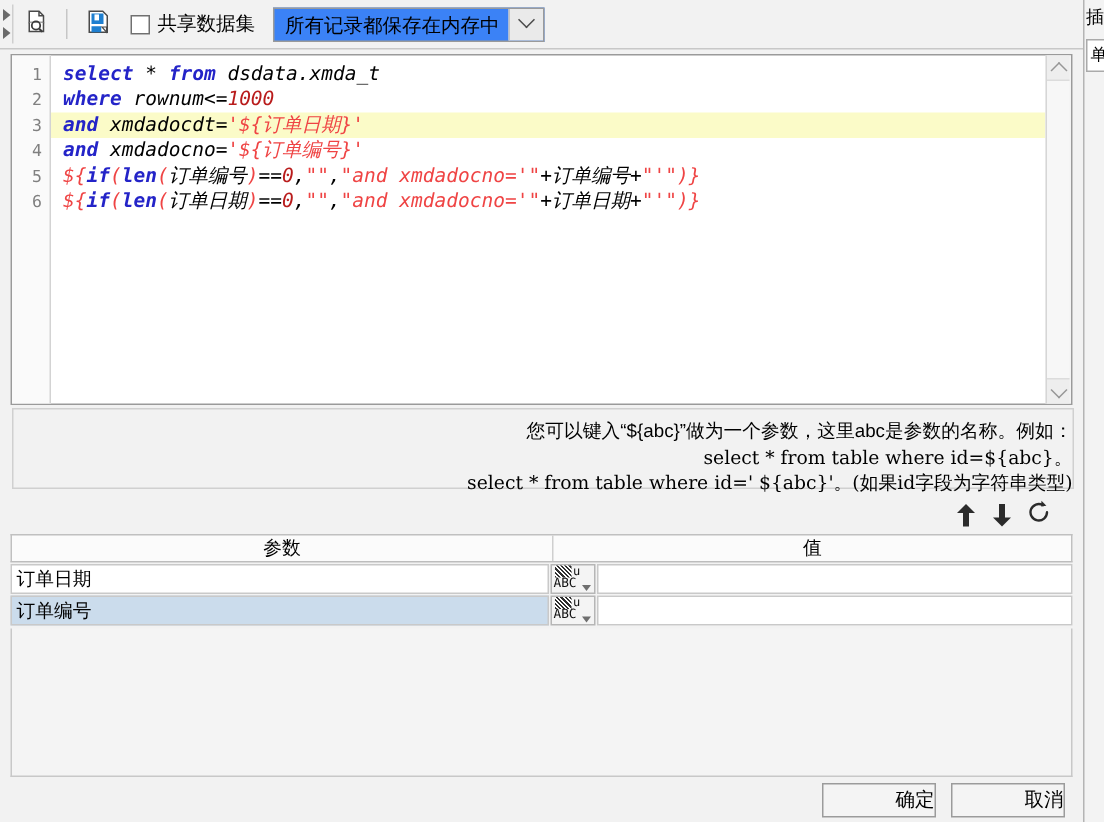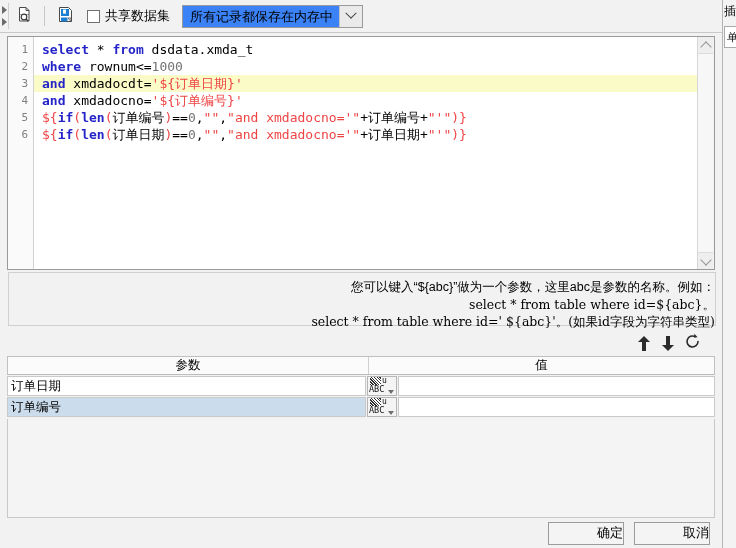--- a/index.html
+++ b/index.html
@@ -79,26 +79,26 @@
     width:26px;background:#fafafa;border-right:1px solid #d3d3d3;
     box-sizing:border-box;padding-top:4px;flex:0 0 auto;
   }
   .gutter div{
     height:17px;line-height:17px;text-align:right;padding-right:5px;
     font-family:"DejaVu Sans Mono","Liberation Mono",monospace;font-size:11px;color:#808080;
   }
   .code{flex:1;padding-top:4px;overflow:hidden;position:relative;}
   .code .ln{
     height:17px;line-height:17px;padding-left:8px;white-space:pre;
-    font-family:"DejaVu Sans Mono","Liberation Mono",monospace;font-size:13px;color:#000;
+    font-family:"DejaVu Sans Mono","Liberation Mono",monospace;font-size:13px;color:#000;font-style:italic;
   }
   .code .ln.hl{background:#fbfbc8;}
   .kw{color:#2424c8;font-weight:bold;}
   .str{color:#ef4444;}
-  .num{color:#737373;}
+  .num{color:#b91c1c;}
 
   .vscroll{
     width:16px;background:#f3f3f3;border-left:1px solid #d6d6d6;
     position:relative;flex:0 0 auto;
   }
   .vscroll .sbtn{
     position:absolute;left:0;width:15px;height:16px;background:#eeeeee;
     display:flex;align-items:center;justify-content:center;
   }
   .vscroll .sbtn.up{top:0;border-bottom:1px solid #dcdcdc;}

